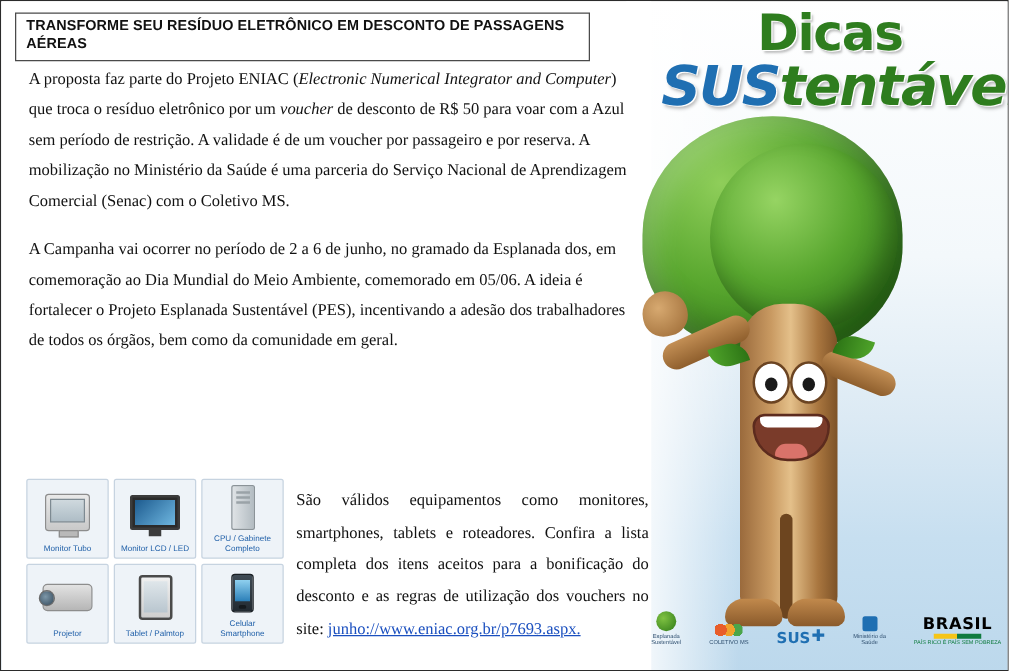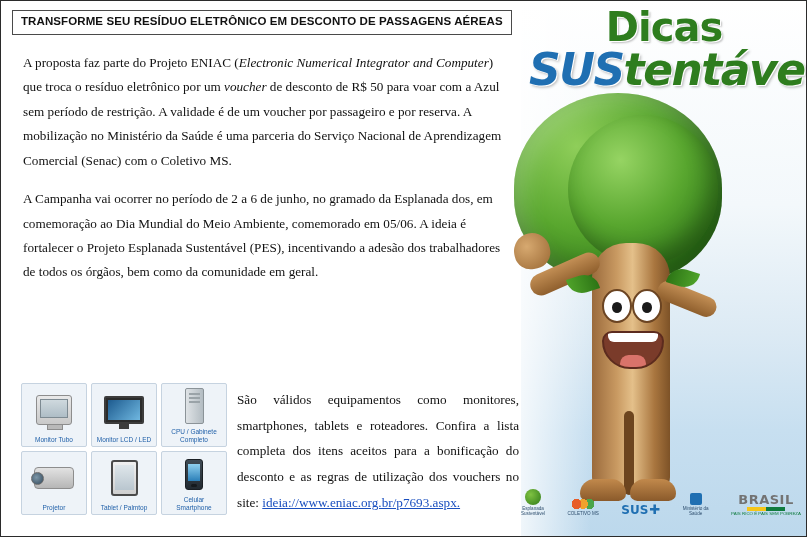--- a/index.html
+++ b/index.html
@@ -38,21 +38,21 @@
     left: 500px; top: 0;
     width: 90px; height: 537px;
     background: linear-gradient(to right, #ffffff 0%, rgba(255,255,255,0.0) 100%);
   }
 
   
   .title-bar {
     position: absolute;
     left: 11px;
     top: 9px;
-    width: 500px;
+    width: 460px;
     padding: 4px 6px 5px 8px;
     background: #ffffff;
     border: 1px solid #4a4a4a;
     box-sizing: border-box;
   }
   .title-bar .title-text {
     font-size: 11.5px;
     font-weight: bold;
     color: #111111;
     letter-spacing: .1px;
@@ -413,21 +413,21 @@
     width: 12px; height: 12px; background: #1f6fb2; margin-bottom: 2px;
     border-radius: 2px;
   }
   .f-brasil {
     text-align: center;
   }
   .f-brasil .word {
     font-family: "DejaVu Sans", sans-serif;
     font-weight: bold;
     font-size: 13px;
-    color: #737373;
+    color: #000000;
     letter-spacing: .5px;
     line-height: 1;
   }
   .f-brasil .sub {
     font-size: 4.4px;
     color: #0f7b3f;
     font-family: "Liberation Sans", sans-serif;
   }
   .f-brasil .flagbar {
     width: 38px; height: 4px;
@@ -514,21 +514,21 @@
     <div class="device-cell">
       <div class="dev-art">
           <div class="phone"></div>
         </div>
       <div class="dev-label">Celular
 Smartphone</div>
     </div>
   </div>
 
   <div class="side-text">
-    <span>São válidos equipamentos como monitores, smartphones, tablets e roteadores. Confira a lista completa dos itens aceitos para a bonificação do desconto e as regras de utilização dos vouchers no site: </span><a href="#">ideia://www.eniac.org.br/p7693.aspx.</a>
+    <span>São válidos equipamentos como monitores, smartphones, tablets e roteadores. Confira a lista completa dos itens aceitos para a bonificação do desconto e as regras de utilização dos vouchers no site: </span><a href="#">junho://www.eniac.org.br/p7693.aspx.</a>
   </div>
 
   <div class="footer-logos">
     <div class="flogo">
       <div class="f-esplanada-mark"></div>
       <div class="ftext">Esplanada
 Sustentável</div>
     </div>
     <div class="flogo">
       <div class="f-coletivo-mark"></div>

